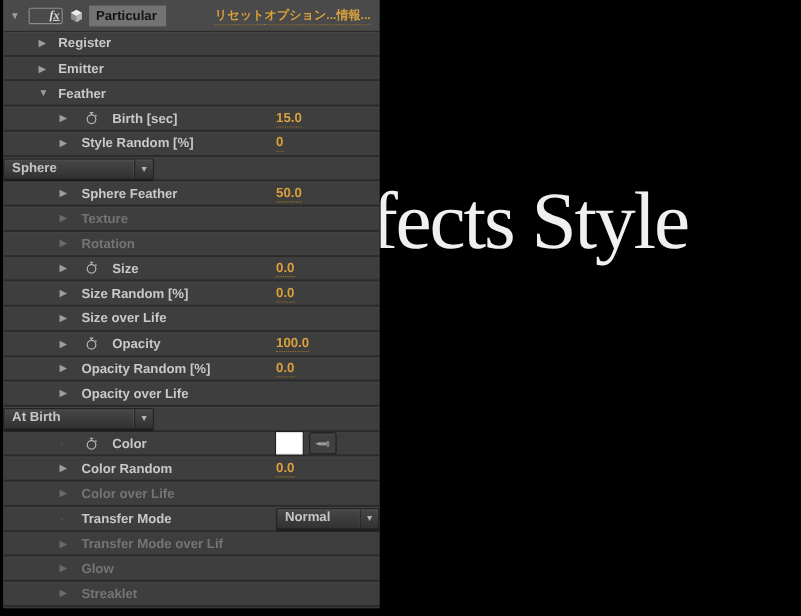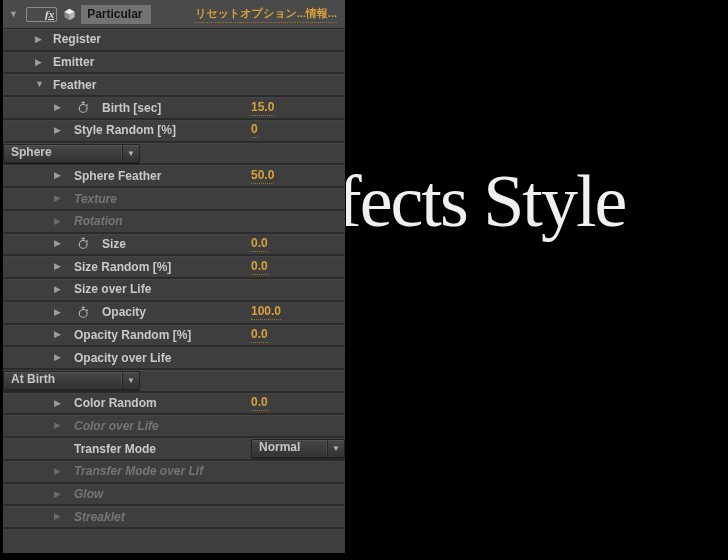--- a/index.html
+++ b/index.html
@@ -35,21 +35,21 @@
        box-shadow:inset 0 1px 0 rgba(255,255,255,.03);}
   .cell-left{flex:none;width:197px;display:flex;align-items:center;
              overflow:hidden;white-space:nowrap;}
   .row.group .cell-left{padding-left:32px;}
   .row.prop  .cell-left{padding-left:51px;}
   .arrow{flex:none;width:16px;font-size:9px;color:#9e9e9e;line-height:1;}
   .row.group .arrow{width:14px;}
   .arrow.dot{color:#5d5d5d;font-size:12px;}
   .stopwatch{flex:none;width:13px;margin:0 8px 0 7px;display:inline-flex;cursor:pointer;}
   .label{font-size:12px;font-weight:bold;color:#c9c9c9;margin-left:4px;}
-  .row.disabled .label{color:#757575;font-style:italic;}
+  .row.disabled .label{color:#757575;}
   .row.disabled .arrow{color:#6b6b6b;}
   .cell-right{flex:1;display:flex;align-items:center;min-width:0;}
   .value{font-size:12px;font-weight:bold;color:#d9a13c;
          border-bottom:1px dotted #9c7226;padding-bottom:1px;cursor:pointer;}
   .dropdown{width:137px;height:19px;box-sizing:border-box;display:flex;align-items:flex-start;
             background:linear-gradient(#474747,#323232);border:1px solid #242424;border-radius:2px;
             box-shadow:0 1px 1px rgba(0,0,0,.45), inset 0 1px 0 rgba(255,255,255,.08);
             cursor:pointer;}
   .dd-label{font-size:12px;font-weight:bold;color:#c6c6c6;padding-left:7px;flex:1;
             overflow:hidden;white-space:nowrap;}
@@ -304,20 +304,48 @@
     <span class="cell-right">
 
       <span class="dropdown">
         <span class="dd-label">At Birth</span>
         <span class="dd-arrow">▼</span>
       </span>
 
     </span>
   </div>
 
+  <div class="row prop">
+    <span class="cell-left">
+      <span class="arrow dot">·</span>
+      <span class="stopwatch">
+        <svg width="13" height="13" viewBox="0 0 13 13">
+          <g stroke="#b5b5b5" stroke-width="1.1" fill="none">
+            <circle cx="6.2" cy="7.4" r="3.9"></circle>
+            <path d="M4.6 1.4h3.2M6.2 1.4v2.1"></path>
+            <path d="M9.6 3.4l1.2 1.2"></path>
+          </g>
+        </svg>
+      </span>
+      <span class="label">Color</span>
+    </span>
+    <span class="cell-right">
+
+      <span class="swatchwrap">
+        <span class="swatch" style="background: rgb(255, 255, 255);"></span>
+        <span class="eyedropper">
+          <svg width="15" height="9" viewBox="0 0 15 9">
+            <path d="M0.5 4.5l4.5-1.6v3.2z" fill="#a8a8a8"></path>
+            <rect x="4.6" y="3.1" width="6.6" height="2.8" fill="#9a9a9a"></rect>
+            <rect x="11" y="1.9" width="2.4" height="5.2" fill="#7f7f7f"></rect>
+          </svg>
+        </span>
+      </span>
+    </span>
+  </div>
 
   <div class="row prop">
     <span class="cell-left">
       <span class="arrow">▶</span>
 
       <span class="label">Color Random</span>
     </span>
     <span class="cell-right">
       <span class="value">0.0</span>
 

